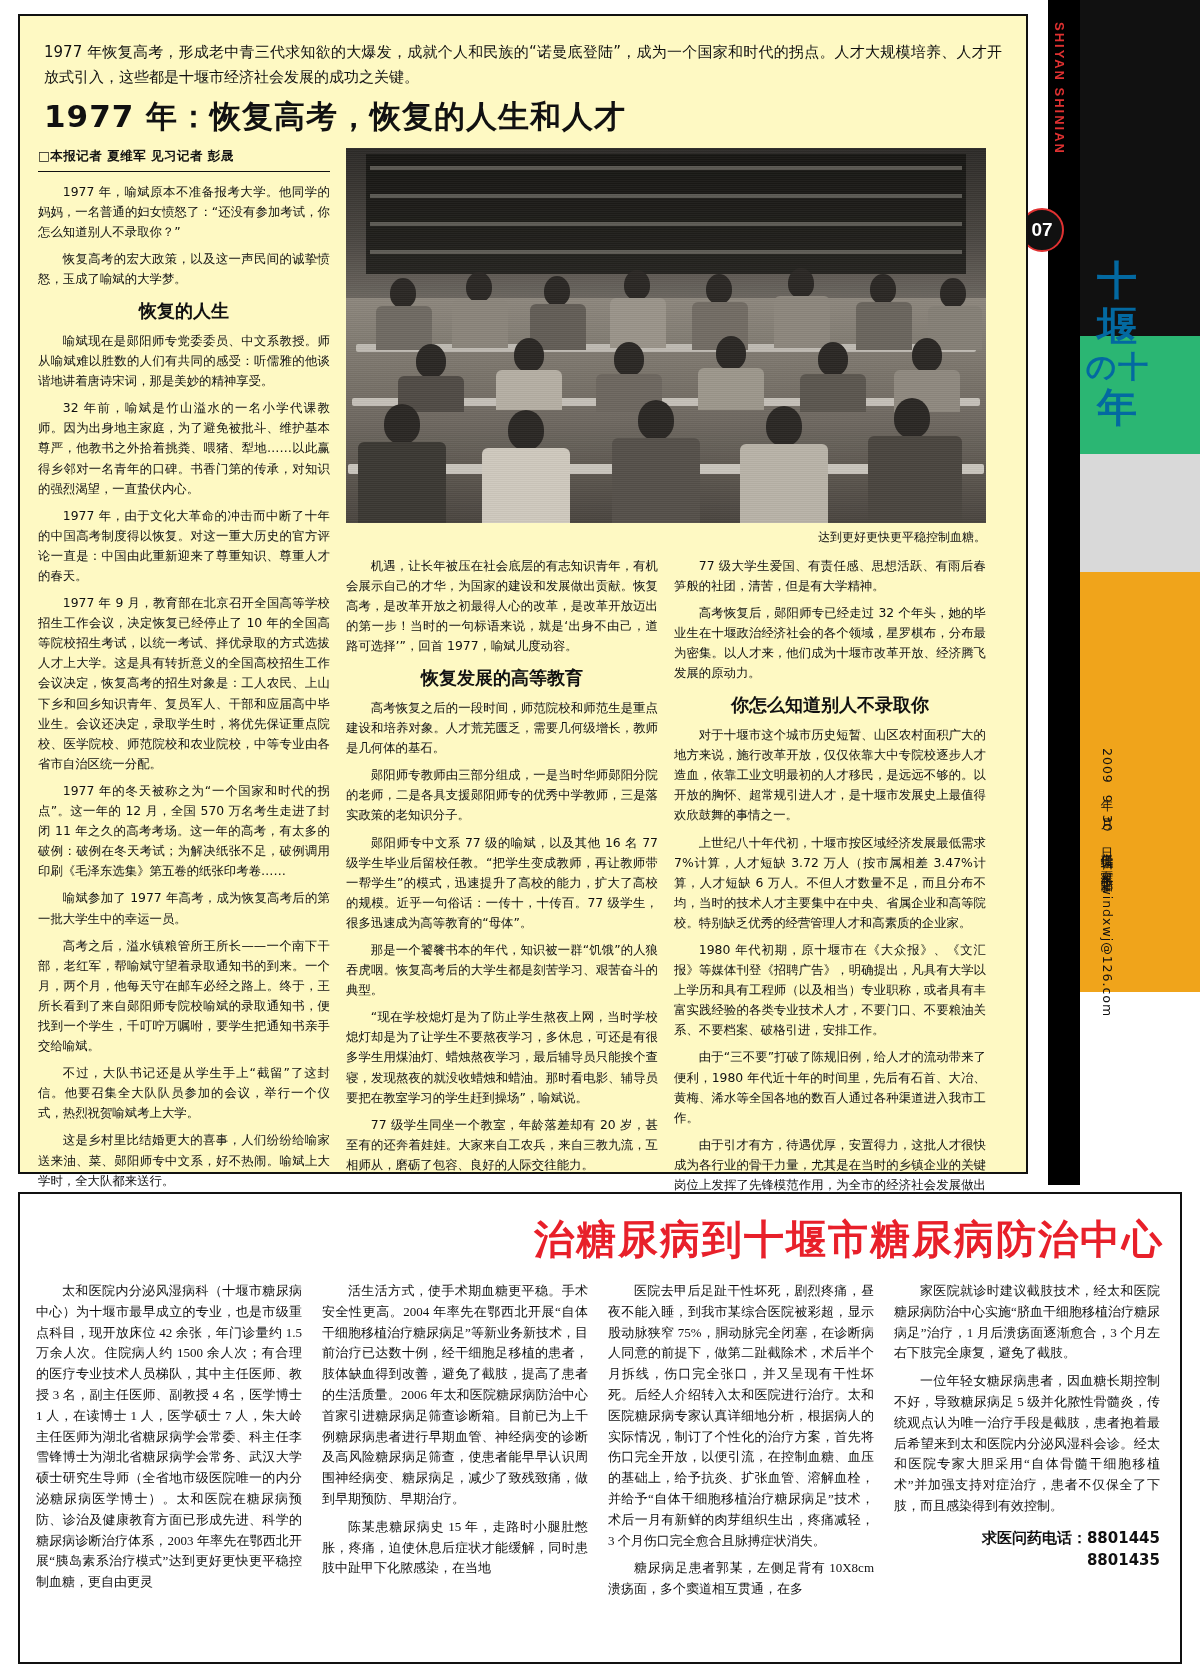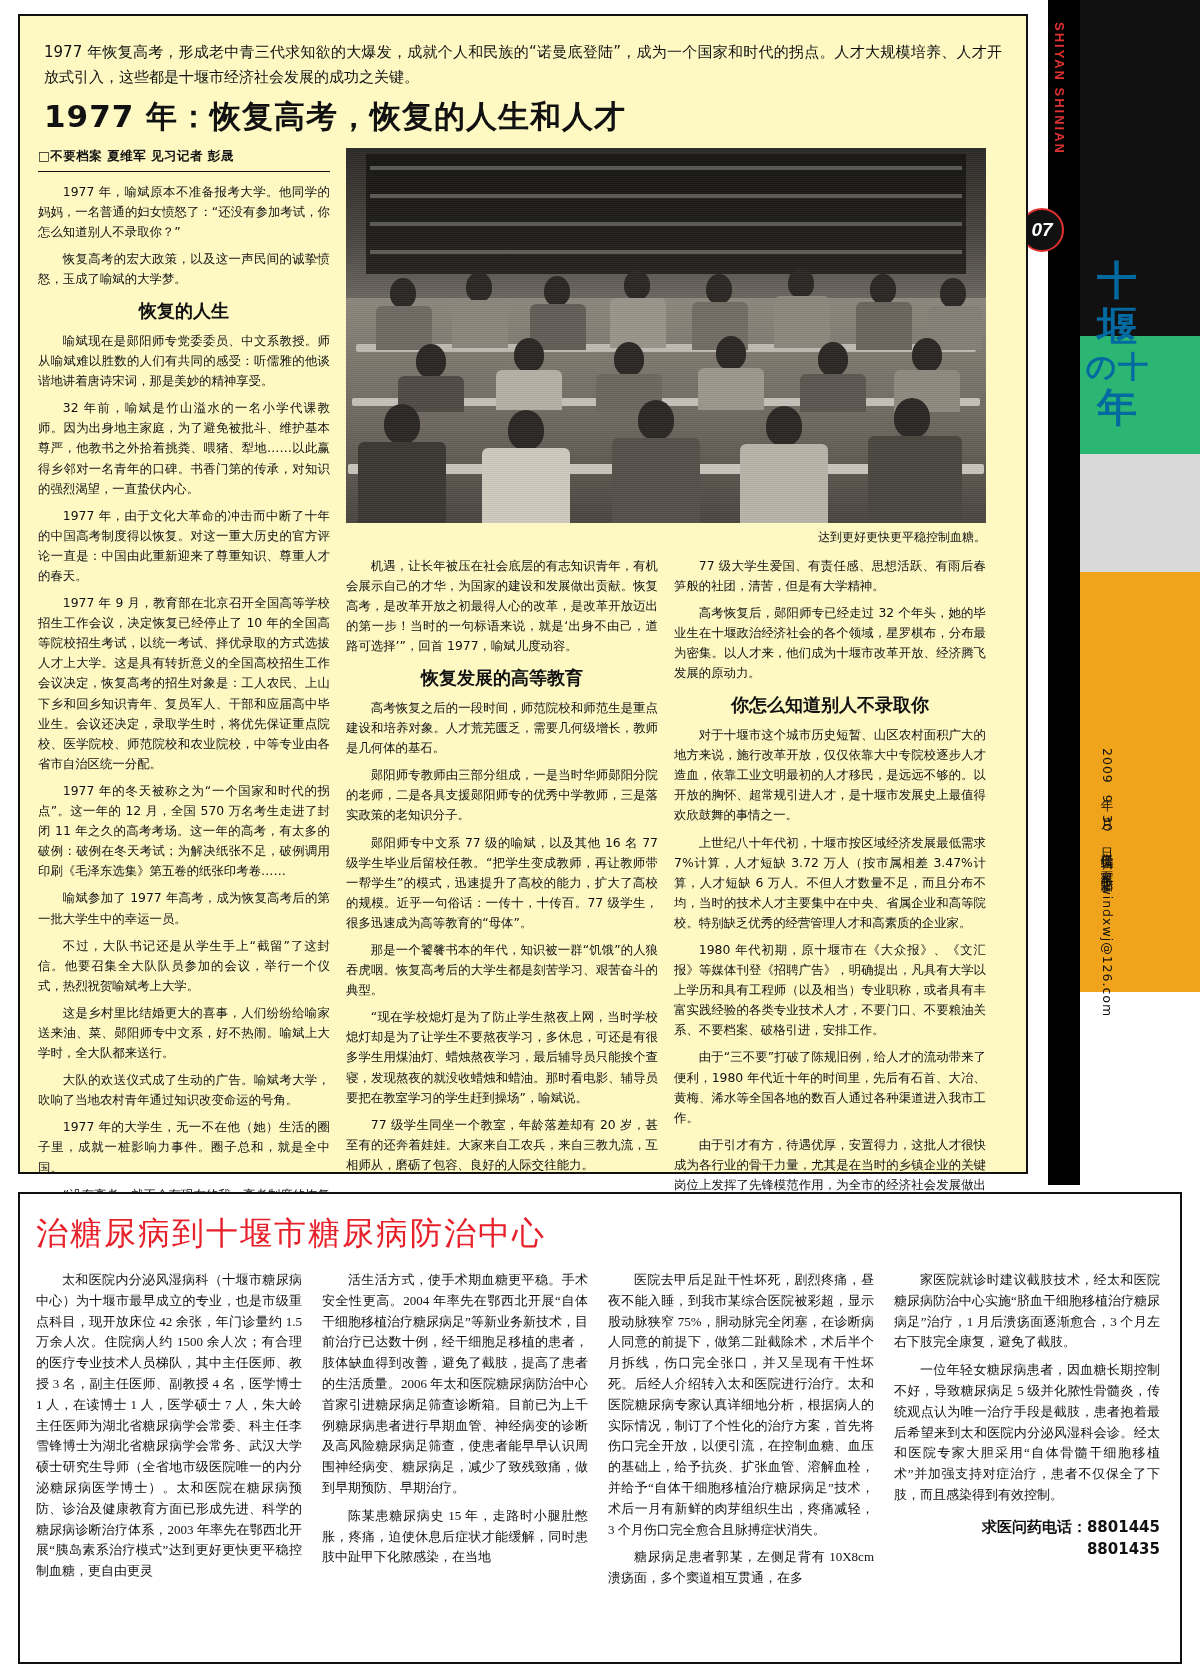--- a/index.html
+++ b/index.html
@@ -23,21 +23,21 @@
   .seg-gray{height:118px;background:#d9d9d9;}
   .seg-orange{height:420px;background:#f0a41b;}
   .seg-white{height:193px;background:#fff;}
 
   .rail-vtext{
     position:absolute;left:1052px;top:22px;
     writing-mode:vertical-rl; text-orientation:mixed;
     color:#e03131;font-weight:bold;font-size:13px;letter-spacing:2px;
     font-family:"Liberation Sans",sans-serif;
   }
-  .pagenum-wrap{position:absolute;left:1006px;top:208px;width:64px;height:44px;font-style:italic;}
+  .pagenum-wrap{position:absolute;left:1006px;top:208px;width:64px;height:44px;}
   .pagenum-circle{
     position:absolute;left:14px;top:0;width:40px;height:40px;border-radius:50%;
     border:2px solid #e03131;color:#fff;background:#111;
     display:flex;align-items:center;justify-content:center;
     font-size:19px;font-weight:bold;font-family:"Liberation Sans",sans-serif;
   }
   .pagenum-arrow{
     position:absolute;left:-36px;top:14px;width:0;height:0;
     border-top:9px solid transparent;border-bottom:9px solid transparent;
     border-right:16px solid #111;
@@ -111,21 +111,21 @@
 
   .top-row{display:flex;gap:16px;}
   .lower-row{display:flex;gap:16px;margin-top:10px;}
 
   
   .ad{
     position:absolute;left:18px;top:1192px;width:1164px;height:472px;
     border:2px solid #111;box-sizing:border-box;background:#fff;padding:10px 16px;
   }
   .ad-title{
-    text-align:left;font-size:32px;font-weight:normal;color:#e8202a;
+    text-align:right;font-size:40px;font-weight:bold;color:#e8202a;
     letter-spacing:2px;margin:8px 0 14px 0;
     font-family:"DejaVu Sans",sans-serif;
   }
   .ad-cols{display:flex;gap:20px;}
   .ad-col{width:266px;}
   .ad-col p{
     font-size:13px;line-height:1.6;text-align:justify;margin:0 0 7px 0;text-indent:2em;
     font-family:Liberation Serif, serif;
   }
   .ad-phone{
@@ -164,30 +164,31 @@
   <div class="rail-imprint">2009 年 9 月 30 日  责任编辑：夏维军  邮箱：windxwj@126.com</div>
 
   <div class="article">
 
     <div class="lede">1977 年恢复高考，形成老中青三代求知欲的大爆发，成就个人和民族的“诺曼底登陆”，成为一个国家和时代的拐点。人才大规模培养、人才开放式引入，这些都是十堰市经济社会发展的成功之关键。</div>
     <div class="headline">1977 年：恢复高考，恢复的人生和人才</div>
 
     <div class="top-row">
 
       <div class="col c1">
-        <div class="byline">□不要档案  夏维军  见习记者  彭晟</div>
+        <div class="byline">□本报记者  夏维军  见习记者  彭晟</div>
         <p class="t">1977 年，喻斌原本不准备报考大学。他同学的妈妈，一名普通的妇女愤怒了：“还没有参加考试，你怎么知道别人不录取你？”</p>
         <p class="t">恢复高考的宏大政策，以及这一声民间的诚挚愤怒，玉成了喻斌的大学梦。</p>
         <h3 class="sub">恢复的人生</h3>
         <p class="t">喻斌现在是郧阳师专党委委员、中文系教授。师从喻斌难以胜数的人们有共同的感受：听儒雅的他谈谐地讲着唐诗宋词，那是美妙的精神享受。</p>
         <p class="t">32 年前，喻斌是竹山溢水的一名小学代课教师。因为出身地主家庭，为了避免被批斗、维护基本尊严，他教书之外拾着挑粪、喂猪、犁地……以此赢得乡邻对一名青年的口碑。书香门第的传承，对知识的强烈渴望，一直蛰伏内心。</p>
         <p class="t">1977 年，由于文化大革命的冲击而中断了十年的中国高考制度得以恢复。对这一重大历史的官方评论一直是：中国由此重新迎来了尊重知识、尊重人才的春天。</p>
         <p class="t">1977 年 9 月，教育部在北京召开全国高等学校招生工作会议，决定恢复已经停止了 10 年的全国高等院校招生考试，以统一考试、择优录取的方式选拔人才上大学。这是具有转折意义的全国高校招生工作会议决定，恢复高考的招生对象是：工人农民、上山下乡和回乡知识青年、复员军人、干部和应届高中毕业生。会议还决定，录取学生时，将优先保证重点院校、医学院校、师范院校和农业院校，中等专业由各省市自治区统一分配。</p>
         <p class="t">1977 年的冬天被称之为“一个国家和时代的拐点”。这一年的 12 月，全国 570 万名考生走进了封闭 11 年之久的高考考场。这一年的高考，有太多的破例：破例在冬天考试；为解决纸张不足，破例调用印刷《毛泽东选集》第五卷的纸张印考卷……</p>
         <p class="t">喻斌参加了 1977 年高考，成为恢复高考后的第一批大学生中的幸运一员。</p>
+        <p class="t">高考之后，溢水镇粮管所王所长——一个南下干部，老红军，帮喻斌守望着录取通知书的到来。一个月，两个月，他每天守在邮车必经之路上。终于，王所长看到了来自郧阳师专院校喻斌的录取通知书，便找到一个学生，千叮咛万嘱咐，要学生把通知书亲手交给喻斌。</p>
         <p class="t">不过，大队书记还是从学生手上“截留”了这封信。他要召集全大队队员参加的会议，举行一个仪式，热烈祝贺喻斌考上大学。</p>
         <p class="t">这是乡村里比结婚更大的喜事，人们纷纷给喻家送来油、菜、郧阳师专中文系，好不热闹。喻斌上大学时，全大队都来送行。</p>
         <p class="t">大队的欢送仪式成了生动的广告。喻斌考大学，吹响了当地农村青年通过知识改变命运的号角。</p>
         <p class="t">1977 年的大学生，无一不在他（她）生活的圈子里，成就一桩影响力事件。圈子总和，就是全中国。</p>
         <p class="t">“没有高考，就不会有现在的我。高考制度的恢复是我们这一代人的转机，它给了我们一个</p>
       </div>
 
       <div class="photo-block">
         <div class="photo">
           <div class="sky"></div>

